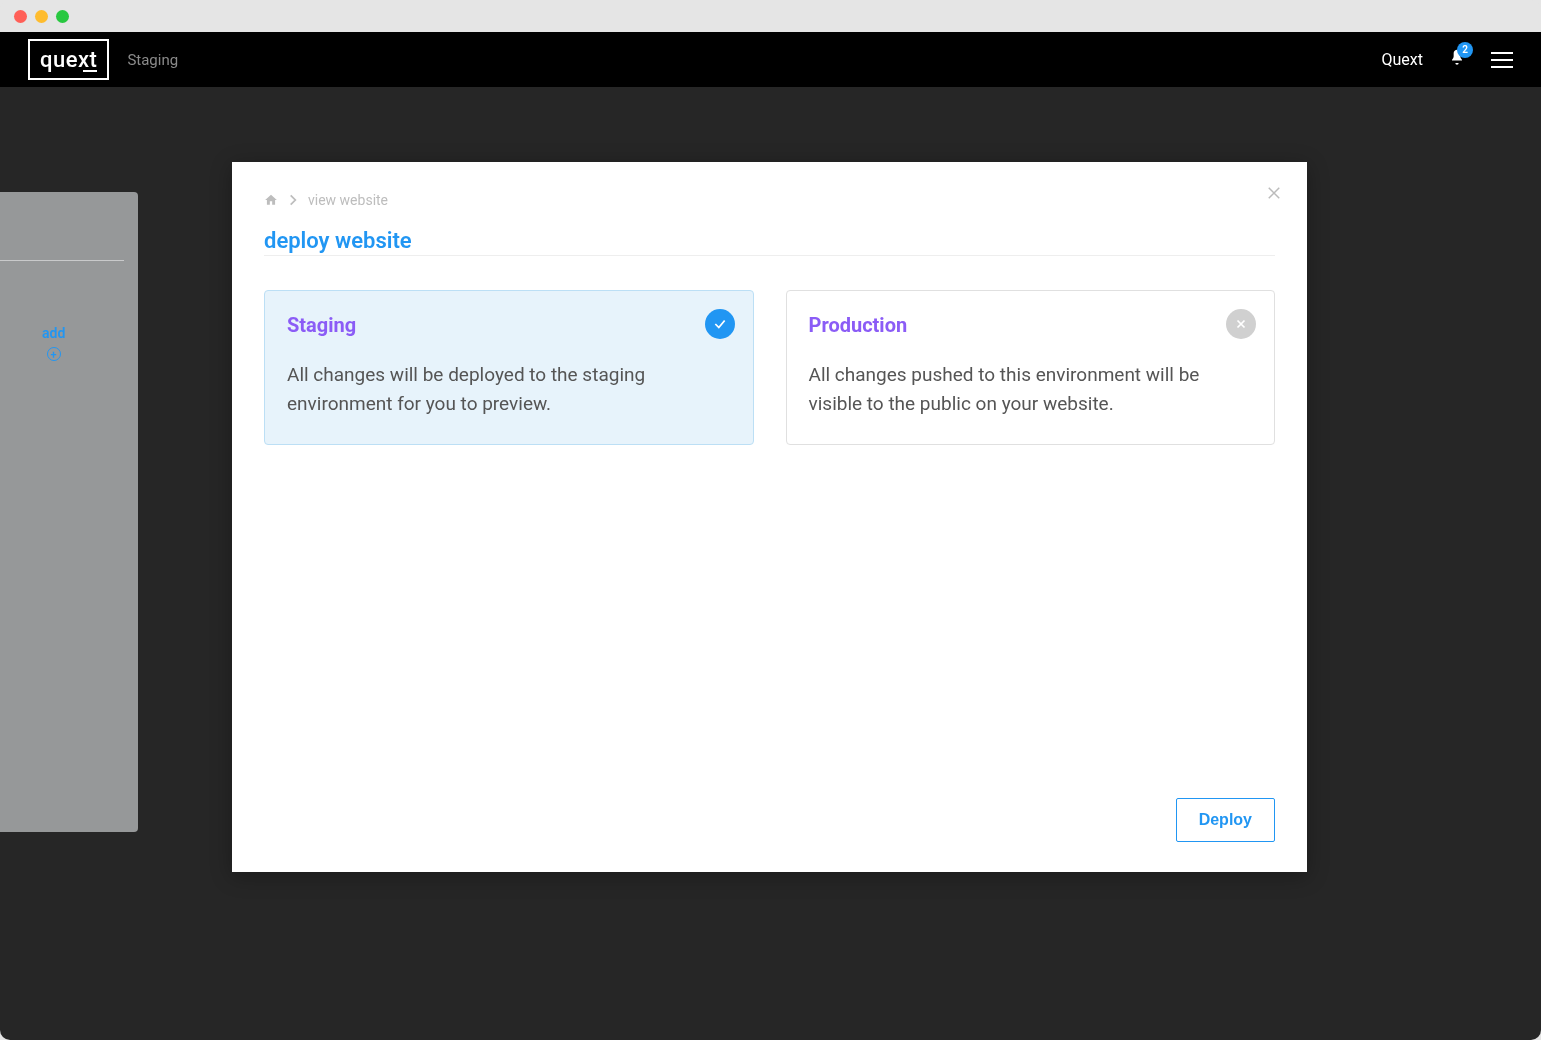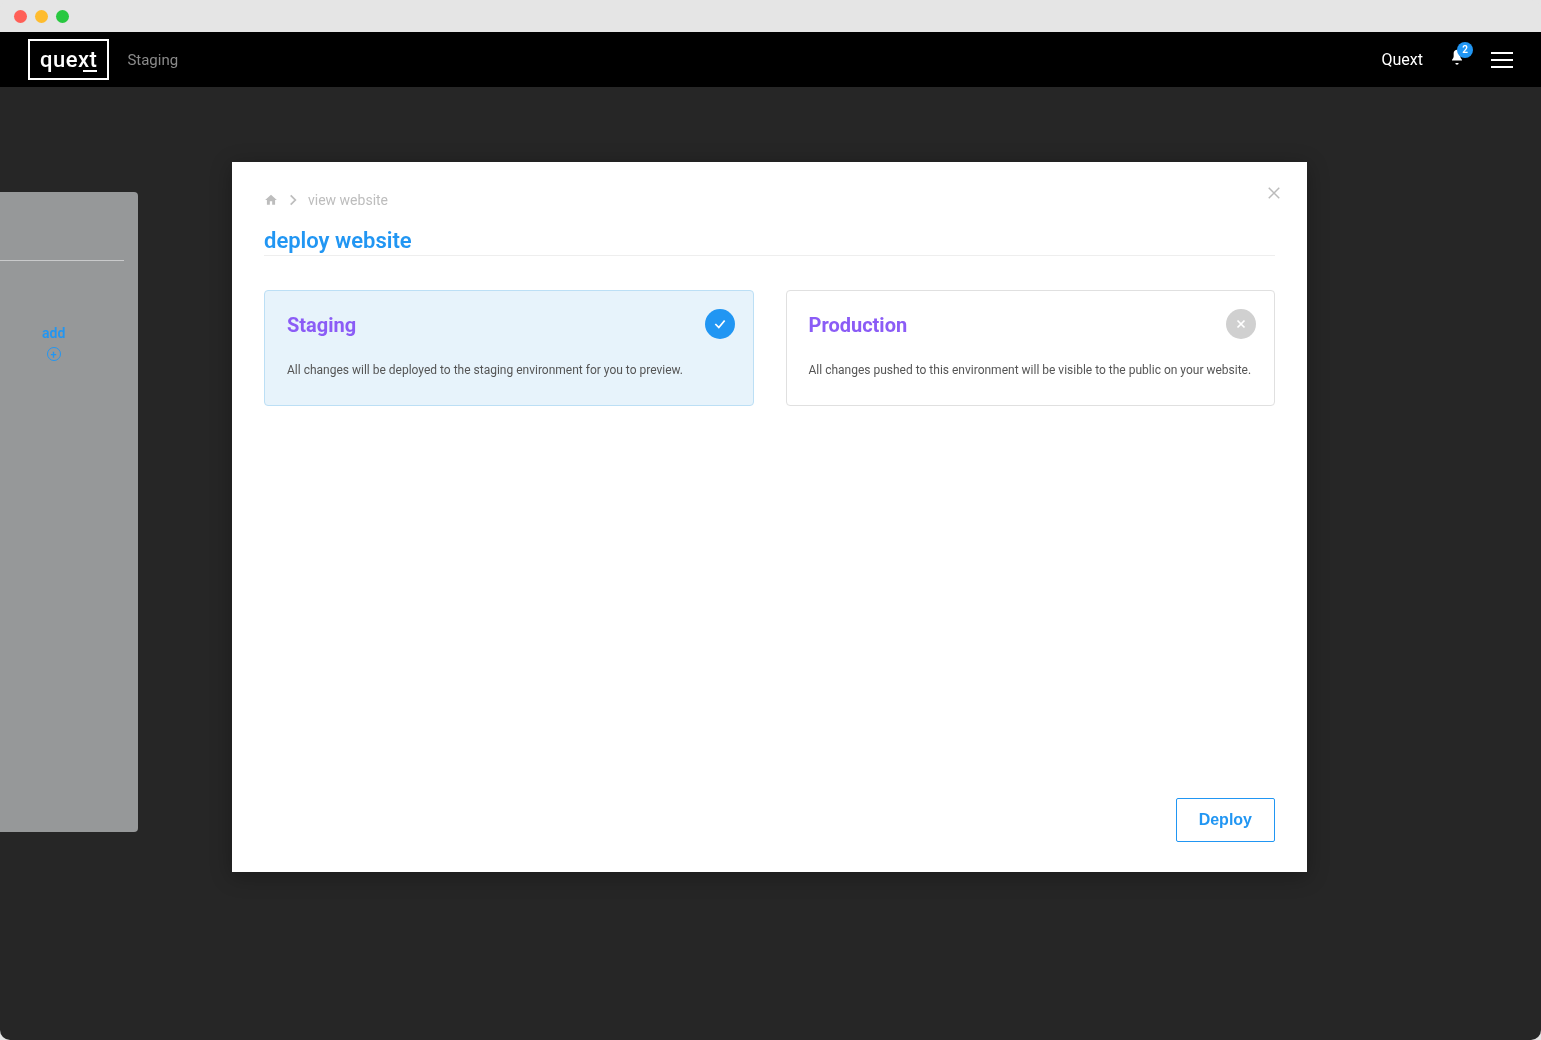--- a/index.html
+++ b/index.html
@@ -266,21 +266,21 @@
     }
     
     .card-title {
       font-size: 20px;
       font-weight: 700;
       color: #8b5cf6;
       margin-bottom: 24px;
     }
     
     .card-desc {
-      font-size: 12px;
+      font-size: 19px;
       line-height: 1.5;
       color: #555;
     }
     
     .card-indicator {
       position: absolute;
       top: 18px;
       right: 18px;
       width: 30px;
       height: 30px;

